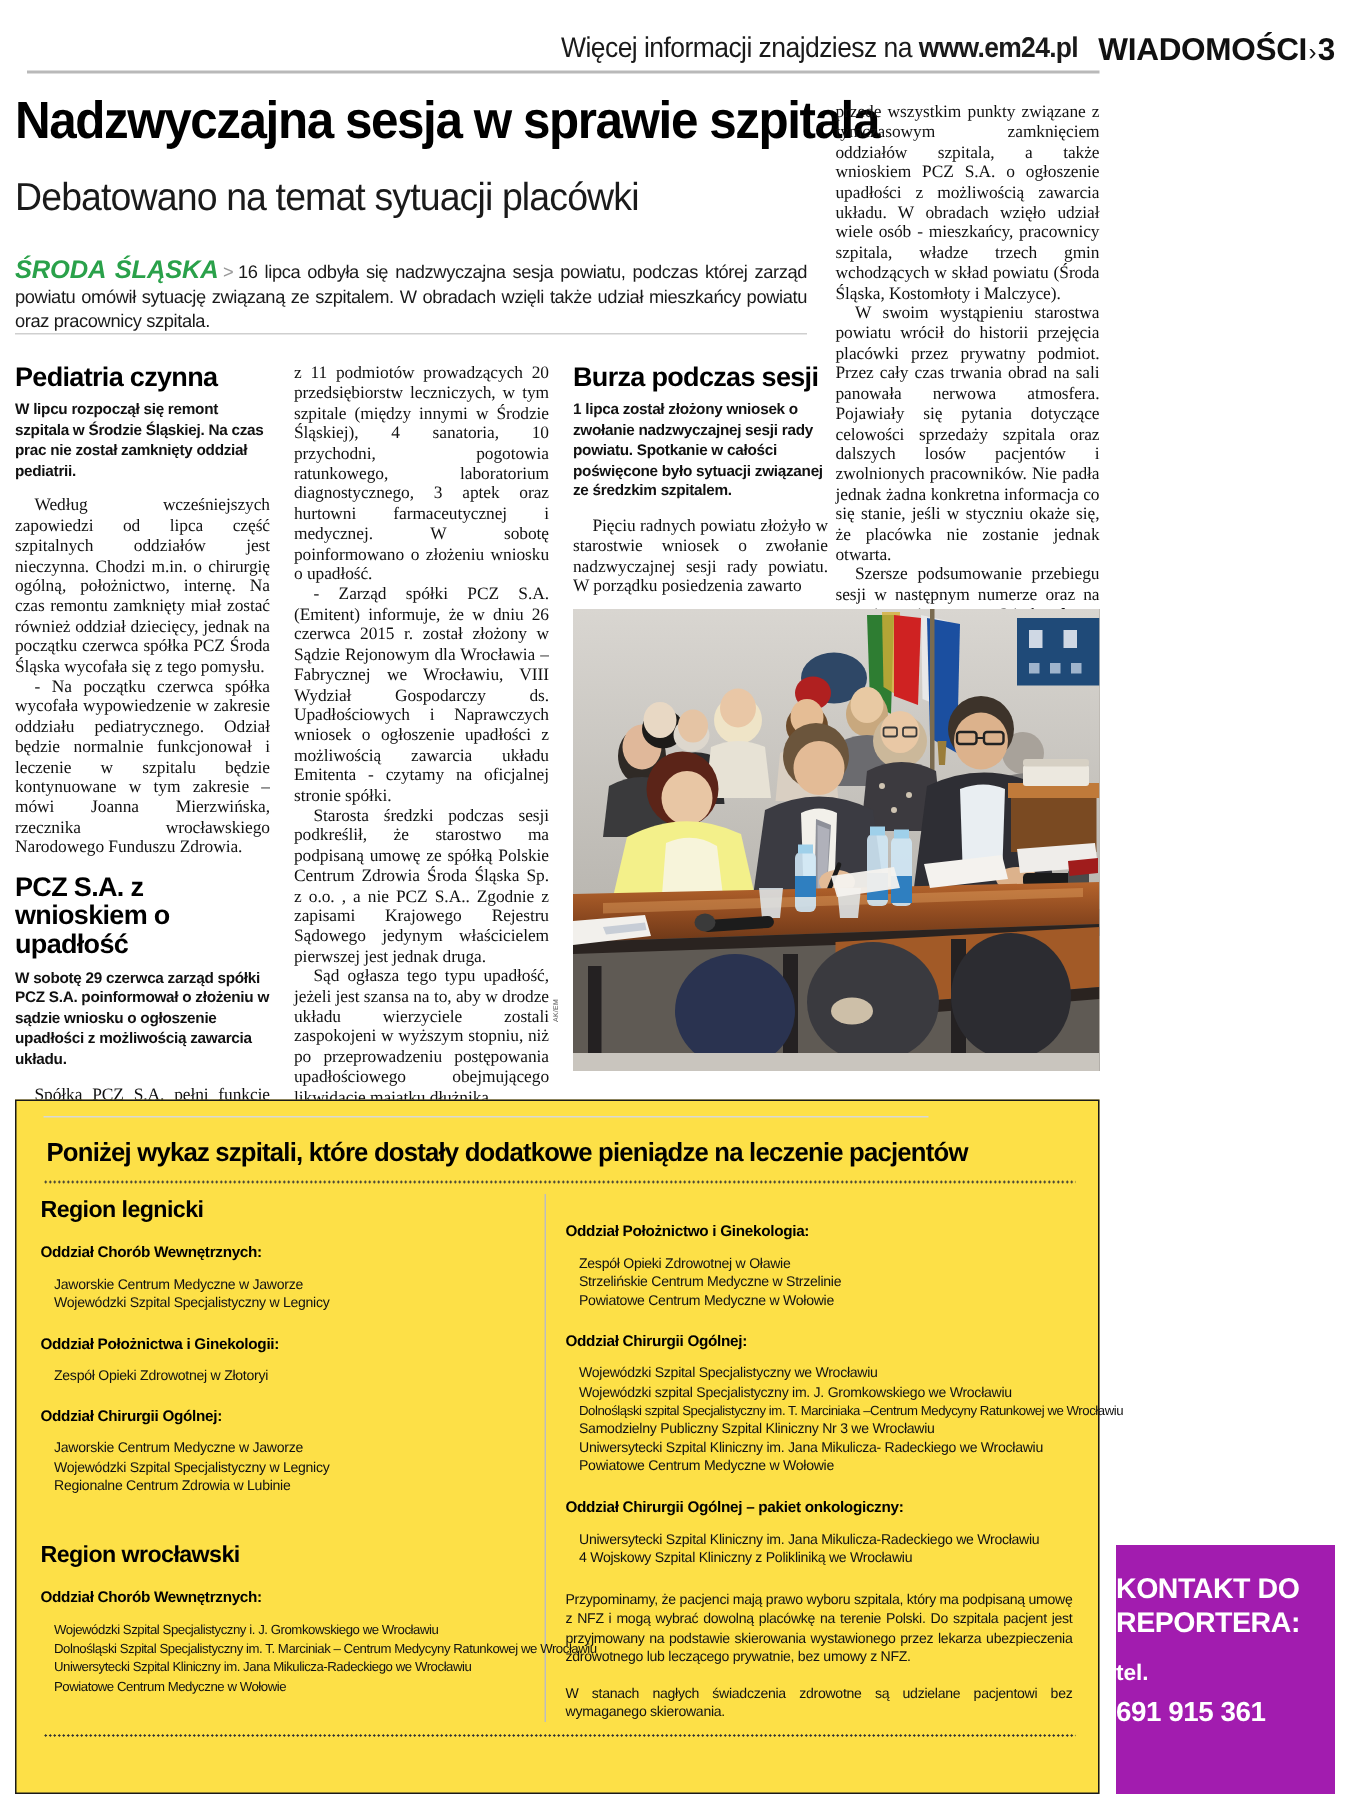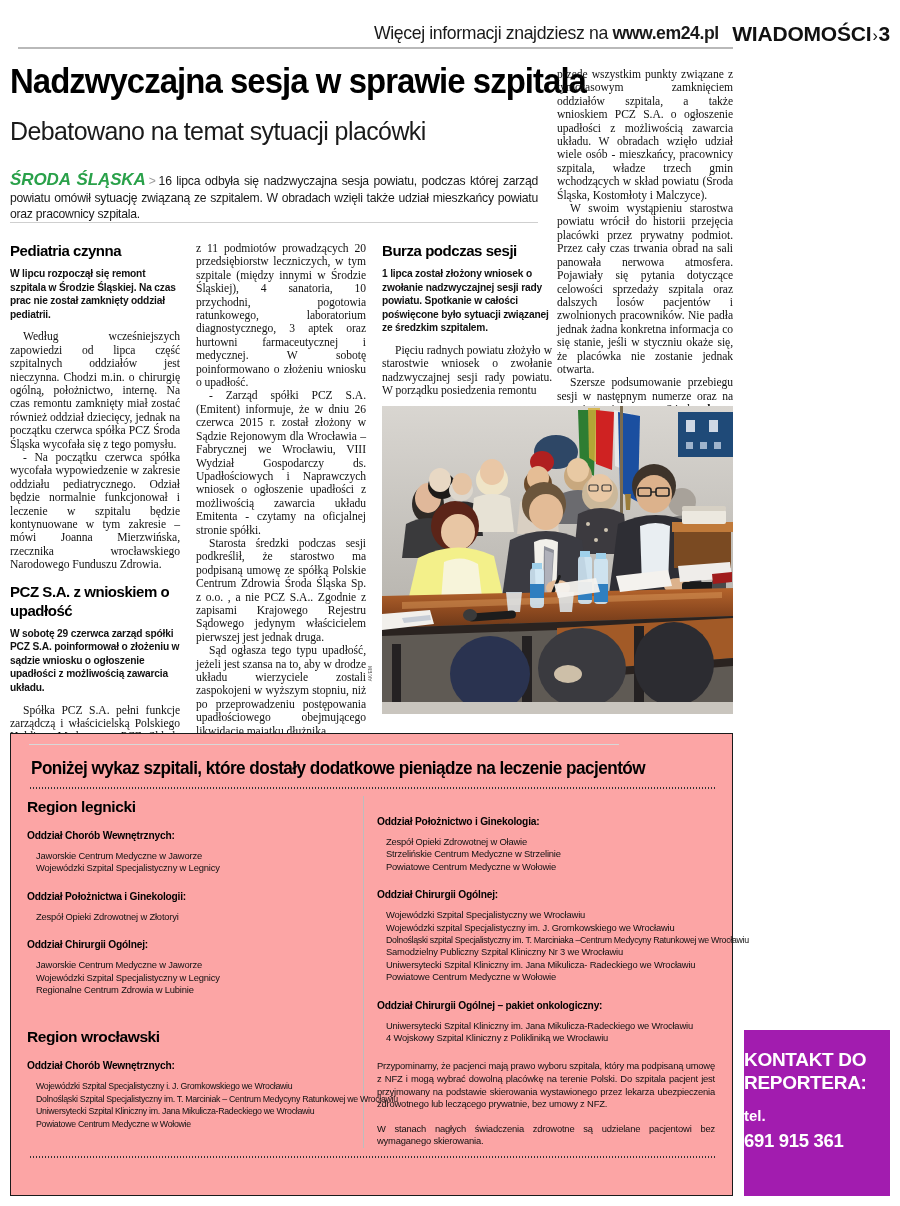--- a/index.html
+++ b/index.html
@@ -114,21 +114,21 @@
   .col {
     position: absolute;
     top: 242px;
   }
   .col1 { left: 10px;  width: 170px; }
   .col2 { left: 196px; width: 170px; }
   .col3 { left: 382px; width: 170px; }
   .col4 { left: 557px; width: 176px; top: 68px; }
 
   .sect-title {
-    font-size: 15px;
+    font-size: 18px;
     font-weight: 700;
     letter-spacing: -0.45px;
     line-height: 18px;
     color: #000;
     margin: 0 0 7px 0;
   }
   .sect-title.tight { line-height: 19px; }
 
   .deck {
     font-size: 10.2px;
@@ -173,21 +173,21 @@
     transform: rotate(180deg);
     white-space: nowrap;
   }
 
   
   .box {
     position: absolute;
     left: 10px; top: 733px;
     width: 723px; height: 463px;
     border: 1px solid #1a1a1a;
-    background: #fca5a5;
+    background: #fde047;
   }
   .box-toprule {
     position: absolute;
     left: 18px; top: 10px; width: 590px; height: 1px;
     background: #d8d8d8;
   }
   .box-title {
     position: absolute;
     left: 20px; top: 24px;
     font-size: 17.5px;
@@ -327,21 +327,21 @@
     <p>- Zarząd spółki PCZ S.A. (Emitent) informuje, że w dniu 26 czerwca 2015 r. został złożony w Sądzie Rejonowym dla Wrocławia – Fabrycznej we Wrocławiu, VIII Wydział Gospodarczy ds. Upadłościowych i Naprawczych wniosek o ogłoszenie upadłości z możliwością zawarcia układu Emitenta - czytamy na oficjalnej stronie spółki.</p>
     <p>Starosta średzki podczas sesji podkreślił, że starostwo ma podpisaną umowę ze spółką Polskie Centrum Zdrowia Środa Śląska Sp. z o.o. , a nie PCZ S.A.. Zgodnie z zapisami Krajowego Rejestru Sądowego jedynym właścicielem pierwszej jest jednak druga.</p>
     <p>Sąd ogłasza tego typu upadłość, jeżeli jest szansa na to, aby w drodze układu wierzyciele zostali zaspokojeni w wyższym stopniu, niż po przeprowadzeniu postępowania upadłościowego obejmującego likwidację majątku dłużnika.</p>
   </div>
 </div>
 
 <div class="col col3">
   <h2 class="sect-title">Burza podczas sesji</h2>
   <p class="deck">1 lipca został złożony wniosek o zwołanie nadzwyczajnej sesji rady powiatu. Spotkanie w całości poświęcone było sytuacji związanej ze średzkim szpitalem.</p>
   <div class="serif">
-    <p>Pięciu radnych powiatu złożyło w starostwie wniosek o zwołanie nadzwyczajnej sesji rady powiatu. W porządku posiedzenia remontu</p>
+    <p>Pięciu radnych powiatu złożyło w starostwie wniosek o zwołanie nadzwyczajnej sesji rady powiatu. W porządku posiedzenia zawarto</p>
   </div>
 </div>
 
 <div class="col col4">
   <div class="serif">
     <p class="cont">przede wszystkim punkty związane z tymczasowym zamknięciem oddziałów szpitala, a także wnioskiem PCZ S.A. o ogłoszenie upadłości z możliwością zawarcia układu. W obradach wzięło udział wiele osób - mieszkańcy, pracownicy szpitala, władze trzech gmin wchodzących w skład powiatu (Środa Śląska, Kostomłoty i Malczyce).</p>
     <p>W swoim wystąpieniu starostwa powiatu wrócił do historii przejęcia placówki przez prywatny podmiot. Przez cały czas trwania obrad na sali panowała nerwowa atmosfera. Pojawiały się pytania dotyczące celowości sprzedaży szpitala oraz dalszych losów pacjentów i zwolnionych pracowników. Nie padła jednak żadna konkretna informacja co się stanie, jeśli w styczniu okaże się, że placówka nie zostanie jednak otwarta.</p>
     <p><span>Szersze podsumowanie przebiegu sesji w następnym numerze oraz na naszej stronie: www.em24.pl</span>&nbsp;&nbsp;&nbsp;&nbsp;<span class="byline">akme</span></p>
   </div>
 </div>

